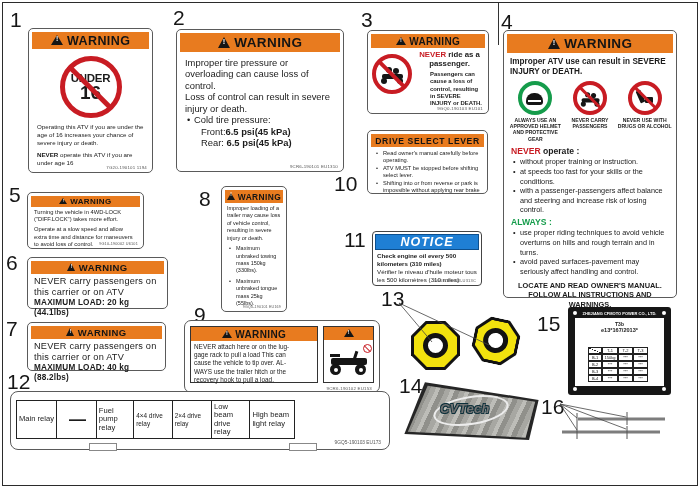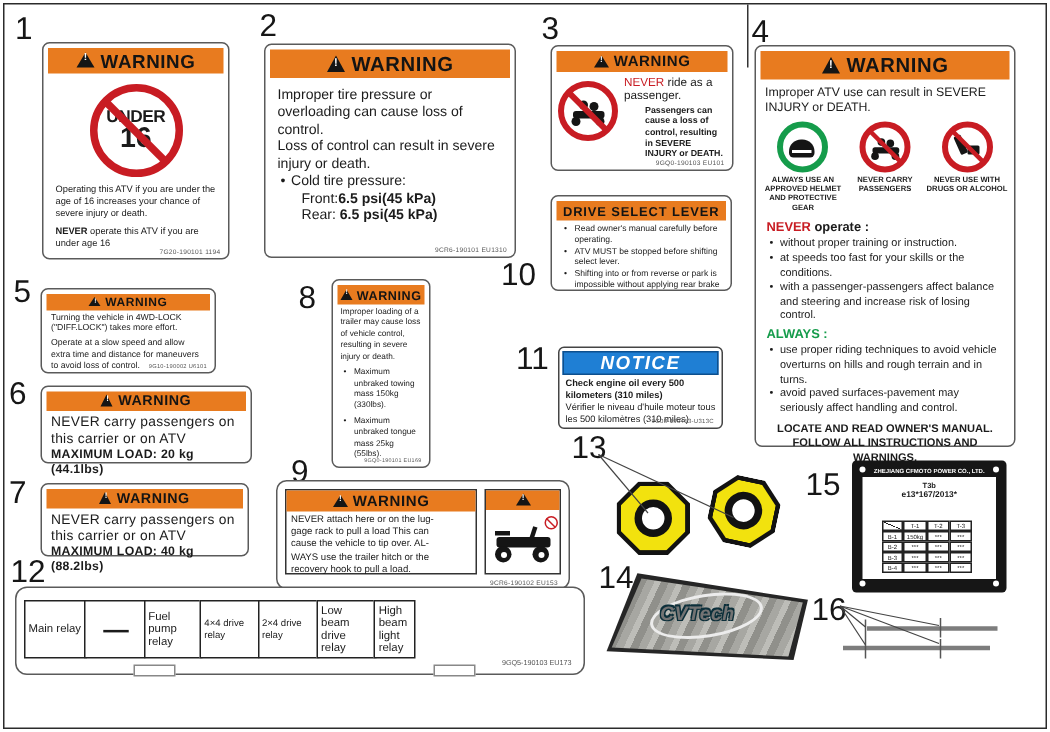--- a/index.html
+++ b/index.html
@@ -31,39 +31,39 @@
   #l2{left:176px;top:29px;width:168px;height:143px}
   #l2 .hdr{height:19px;font-size:13.5px}
   #l2 .body{font-size:9.4px;line-height:1.22;padding:5px 2px 0 5px}
   #l2 .ind{padding-left:16px}
   
   #l3{left:367px;top:30px;width:122px;height:84px}
   #l3 .hdr{height:14px;font-size:10px}
   #l3 .row{display:flex;padding-top:3px}
   #l3 .ring{width:40px;height:40px;border-width:4px;margin:3px 2px 0 1px;flex:none}
   #l3 .txt{flex:1;padding:0 2px 0 2px}
-  #l3 .t1{font-size:7.8px;font-weight:normal;text-align:left;line-height:1.15}
+  #l3 .t1{font-size:7.8px;font-weight:bold;text-align:center;line-height:1.15}
   #l3 .t2{font-size:5.9px;font-weight:600;text-align:left;line-height:1.25;margin-top:2px;padding-left:14px}
   .red{color:#C81C23}
   .grn{color:#159C4B}
   
   .atvmini{position:absolute;left:5px;top:9px;width:24px;height:16px}
   .atvmini .bd{position:absolute;left:1px;top:7px;width:21px;height:5px;background:#151515;border-radius:2px}
   .atvmini .h1{position:absolute;left:5px;top:0;width:6px;height:6px;background:#151515;border-radius:50%}
   .atvmini .h2{position:absolute;left:12px;top:1px;width:6px;height:6px;background:#151515;border-radius:50%}
   .atvmini .w1{position:absolute;left:0;top:11px;width:6px;height:6px;background:#151515;border-radius:50%}
   .atvmini .w2{position:absolute;left:16px;top:11px;width:6px;height:6px;background:#151515;border-radius:50%}
   
   #l10{left:367px;top:130px;width:121px;height:64px}
   #l10 .hdr{height:13px;font-size:8.6px;letter-spacing:.6px}
   #l10 .body{font-size:5.7px;line-height:1.3;padding:3px 2px 0 3px}
   
   #l4{left:503px;top:30px;width:174px;height:268px}
   #l4 .hdr{height:19px;font-size:13.5px}
-  #l4 .intro{font-size:8.2px;font-weight:normal;line-height:1.25;padding:4px 3px 1px}
+  #l4 .intro{font-size:8.2px;font-weight:bold;line-height:1.25;padding:4px 3px 1px}
   #l4 .icons{display:flex;justify-content:space-between;padding:2px 1px 0}
   #l4 .icol{width:55px;display:flex;flex-direction:column;align-items:center}
   #l4 .ring34{position:relative;width:34px;height:34px;border-radius:50%;border:4px solid #C81C23;background:#fff;box-sizing:border-box}
   #l4 .ring34.green{border-color:#159C4B}
   #l4 .cap{font-size:5.1px;font-weight:bold;text-align:center;line-height:1.25;margin-top:2px}
   #l4 .sec{font-size:7.3px;line-height:1.32;padding:2px 4px 0}
   #l4 .stitle{font-size:8.6px;font-weight:bold;margin-top:2px}
   #l4 .footer{font-size:7.4px;font-weight:bold;text-align:center;line-height:1.3;margin-top:4px}
   #l4 .code4{text-align:right;font-size:6.4px;color:#333;margin-top:3px;padding-right:5px}
   .helmet{position:absolute;left:4px;top:8px;width:17px;height:12px;background:#151515;border-radius:8px 8px 3px 3px}
@@ -378,21 +378,21 @@
 </div>
 
 <div id="outer12">
   <div id="strip12">
     <div class="rcell" style="width:42px">Main relay</div>
     <div class="rcell dash" style="width:41px">—</div>
     <div class="rcell" style="width:39px">Fuel pump relay</div>
     <div class="rcell small" style="width:40px">4×4 drive relay</div>
     <div class="rcell small" style="width:41px">2×4 drive relay</div>
     <div class="rcell" style="width:40px">Low beam drive relay</div>
-    <div class="rcell" style="width:28px">High beam light relay</div>
+    <div class="rcell" style="width:46px">High beam light relay</div>
   </div>
   <div class="tab12" style="left:78px"></div>
   <div class="tab12" style="left:278px"></div>
   <div id="code12">9GQ5-190103  EU173</div>
 </div>
 
 <div class="oct" id="oct1">
   <span class="octin"></span>
   <span class="hub"></span>
 </div>

